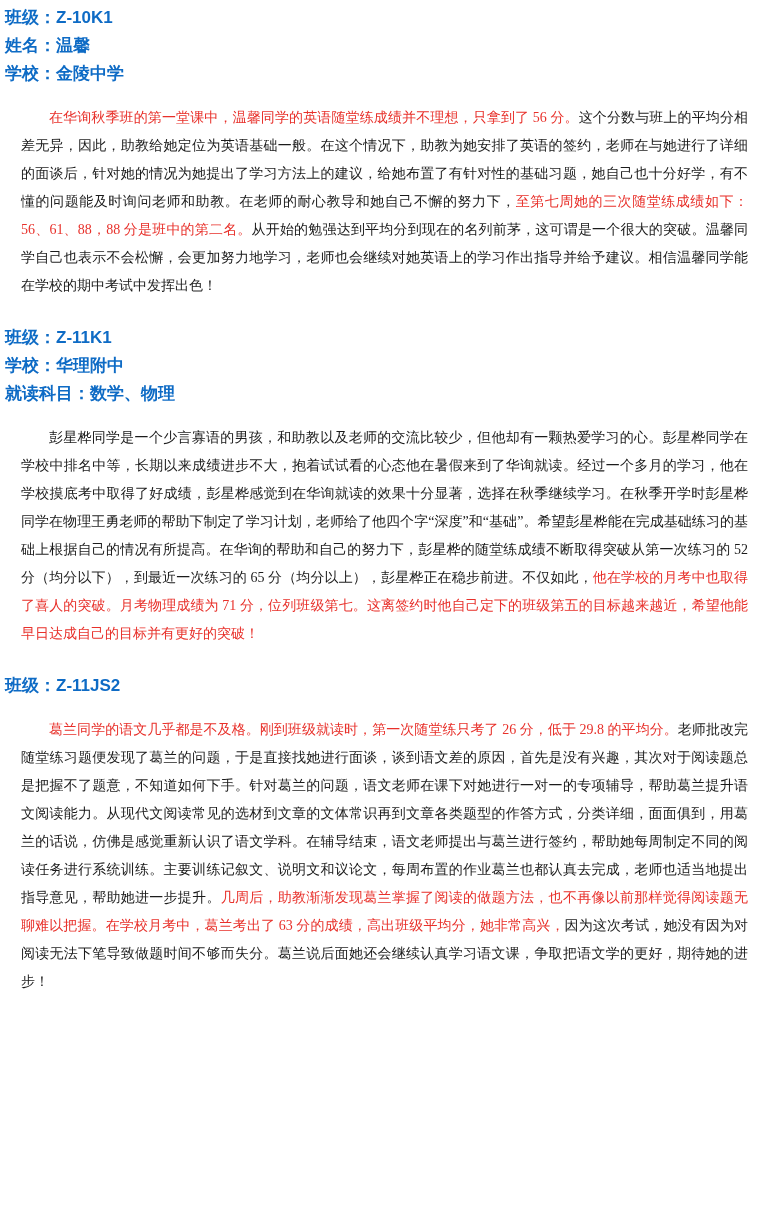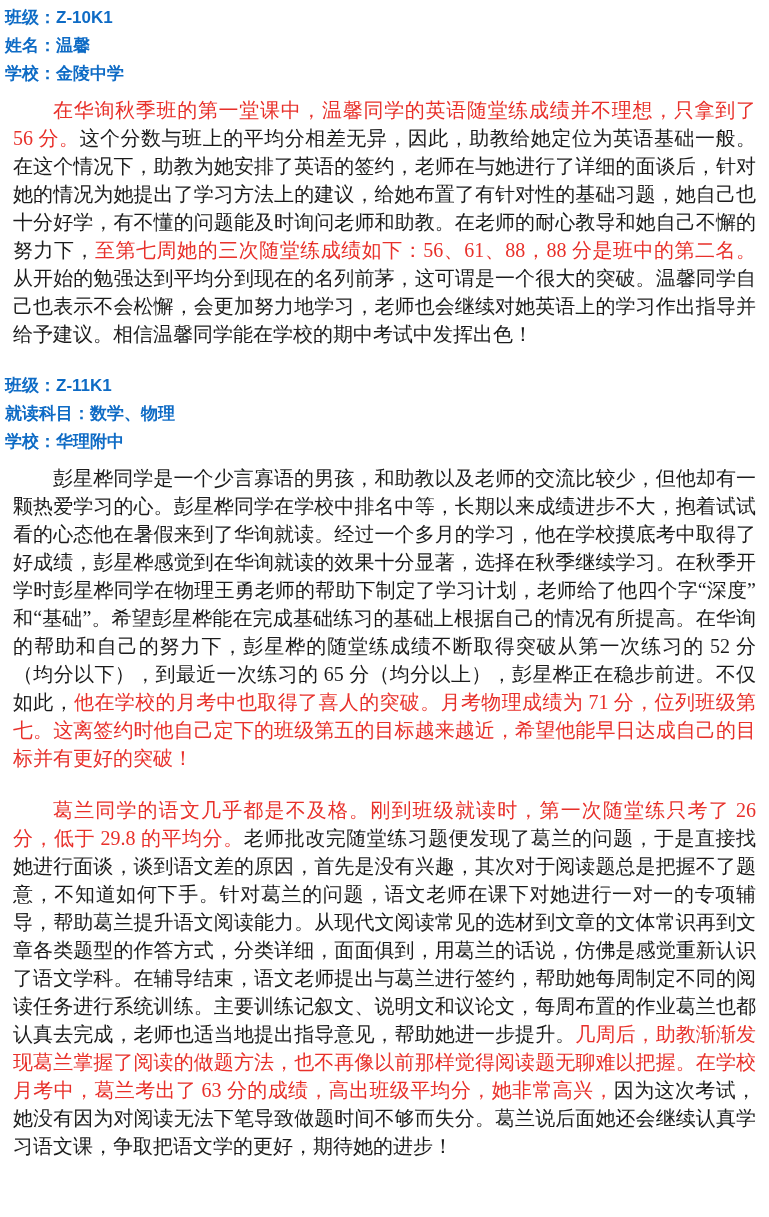--- a/index.html
+++ b/index.html
@@ -21,46 +21,47 @@
   .hline{
     font-family:"Liberation Sans","DejaVu Sans",sans-serif;
     font-weight:bold;
     font-size:17px;
     line-height:28px;
     color:var(--blue);
     white-space:nowrap;
   }
   .para{
     font-family:"Liberation Serif","DejaVu Serif",serif;
-    font-size:20px;
+    font-size:14px;
     line-height:28px;
     color:var(--ink);
     text-align:justify;
     text-indent:2em;
-    margin:8px;
+    margin:16px;
   }
   .run-black{color:var(--ink);}
   .run-red{color:var(--red);}
 </style>
 </head>
 <body>
 
 <div class="page">
   <div id="sections">
   <section class="report">
     <div class="hline"><span>班级：</span><span>Z-10K1</span></div>
     <div class="hline"><span>姓名：</span><span>温馨</span></div>
     <div class="hline"><span>学校：</span><span>金陵中学</span></div>
     <p class="para"><span class="run-red">在华询秋季班的第一堂课中，温馨同学的英语随堂练成绩并不理想，只拿到了 56 分。</span><span class="run-black">这个分数与班上的平均分相差无异，因此，助教给她定位为英语基础一般。在这个情况下，助教为她安排了英语的签约，老师在与她进行了详细的面谈后，针对她的情况为她提出了学习方法上的建议，给她布置了有针对性的基础习题，她自己也十分好学，有不懂的问题能及时询问老师和助教。在老师的耐心教导和她自己不懈的努力下，</span><span class="run-red">至第七周她的三次随堂练成绩如下：56、61、88，88 分是班中的第二名。</span><span class="run-black">从开始的勉强达到平均分到现在的名列前茅，这可谓是一个很大的突破。温馨同学自己也表示不会松懈，会更加努力地学习，老师也会继续对她英语上的学习作出指导并给予建议。相信温馨同学能在学校的期中考试中发挥出色！</span></p>
   </section>
 
   <section class="report">
     <div class="hline"><span>班级：</span><span>Z-11K1</span></div>
+    <div class="hline"><span>学校：</span><span>华理附中</span></div>
     <div class="hline"><span>就读科目：</span><span>数学、物理</span></div>
-    <div class="hline"><span>学校：</span><span>华理附中</span></div>
     <p class="para"><span class="run-black">彭星桦同学是一个少言寡语的男孩，和助教以及老师的交流比较少，但他却有一颗热爱学习的心。彭星桦同学在学校中排名中等，长期以来成绩进步不大，抱着试试看的心态他在暑假来到了华询就读。经过一个多月的学习，他在学校摸底考中取得了好成绩，彭星桦感觉到在华询就读的效果十分显著，选择在秋季继续学习。在秋季开学时彭星桦同学在物理王勇老师的帮助下制定了学习计划，老师给了他四个字“深度”和“基础”。希望彭星桦能在完成基础练习的基础上根据自己的情况有所提高。在华询的帮助和自己的努力下，彭星桦的随堂练成绩不断取得突破从第一次练习的 52 分（均分以下），到最近一次练习的 65 分（均分以上），彭星桦正在稳步前进。不仅如此，</span><span class="run-red">他在学校的月考中也取得了喜人的突破。月考物理成绩为 71 分，位列班级第七。这离签约时他自己定下的班级第五的目标越来越近，希望他能早日达成自己的目标并有更好的突破！</span></p>
   </section>
 
   <section class="report">
+    <div class="hline"><span>班级：</span><span>Z-11JS2</span></div>
     <p class="para"><span class="run-red">葛兰同学的语文几乎都是不及格。刚到班级就读时，第一次随堂练只考了 26 分，低于 29.8 的平均分。</span><span class="run-black">老师批改完随堂练习题便发现了葛兰的问题，于是直接找她进行面谈，谈到语文差的原因，首先是没有兴趣，其次对于阅读题总是把握不了题意，不知道如何下手。针对葛兰的问题，语文老师在课下对她进行一对一的专项辅导，帮助葛兰提升语文阅读能力。从现代文阅读常见的选材到文章的文体常识再到文章各类题型的作答方式，分类详细，面面俱到，用葛兰的话说，仿佛是感觉重新认识了语文学科。在辅导结束，语文老师提出与葛兰进行签约，帮助她每周制定不同的阅读任务进行系统训练。主要训练记叙文、说明文和议论文，每周布置的作业葛兰也都认真去完成，老师也适当地提出指导意见，帮助她进一步提升。</span><span class="run-red">几周后，助教渐渐发现葛兰掌握了阅读的做题方法，也不再像以前那样觉得阅读题无聊难以把握。在学校月考中，葛兰考出了 63 分的成绩，高出班级平均分，她非常高兴，</span><span class="run-black">因为这次考试，她没有因为对阅读无法下笔导致做题时间不够而失分。葛兰说后面她还会继续认真学习语文课，争取把语文学的更好，期待她的进步！</span></p>
   </section>
 </div>
 </div>
 
 </body></html>

